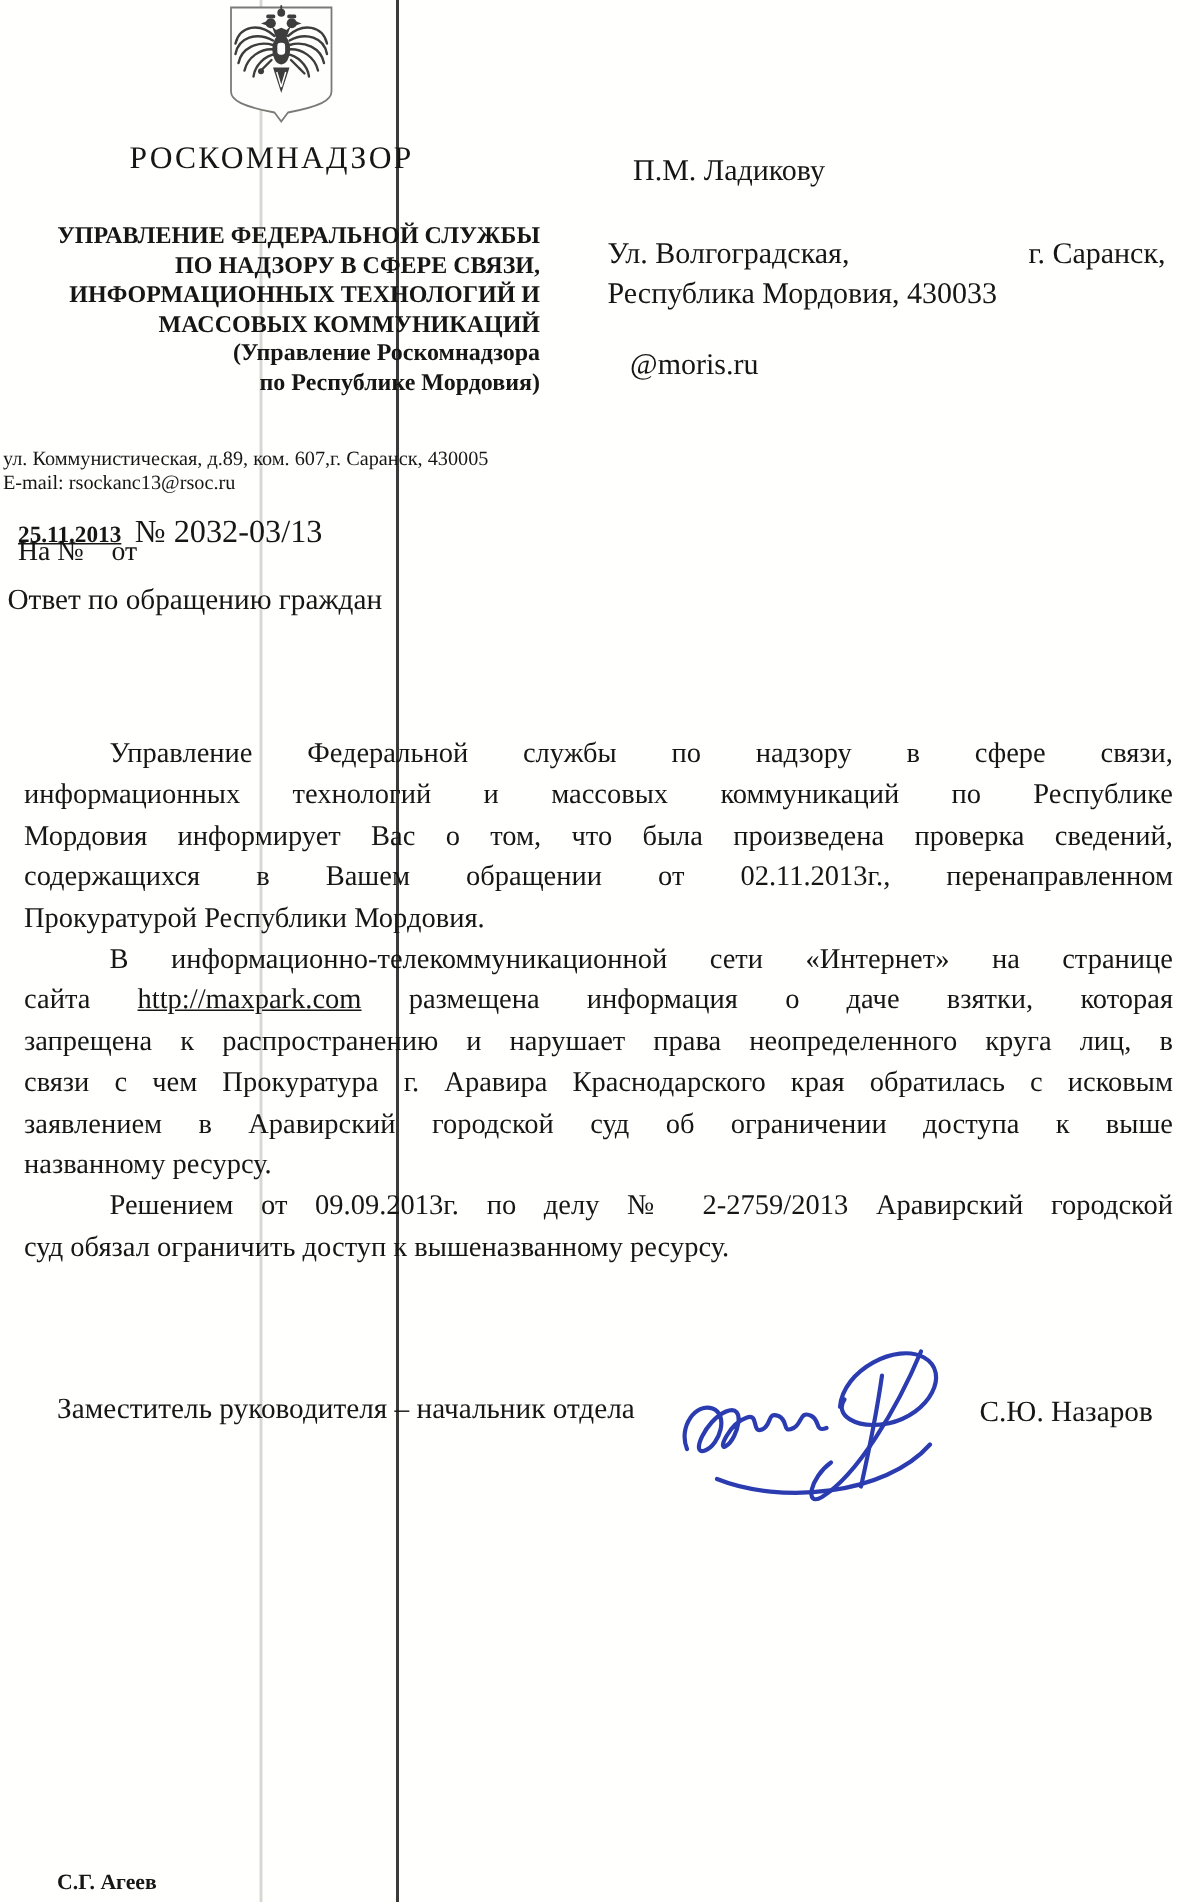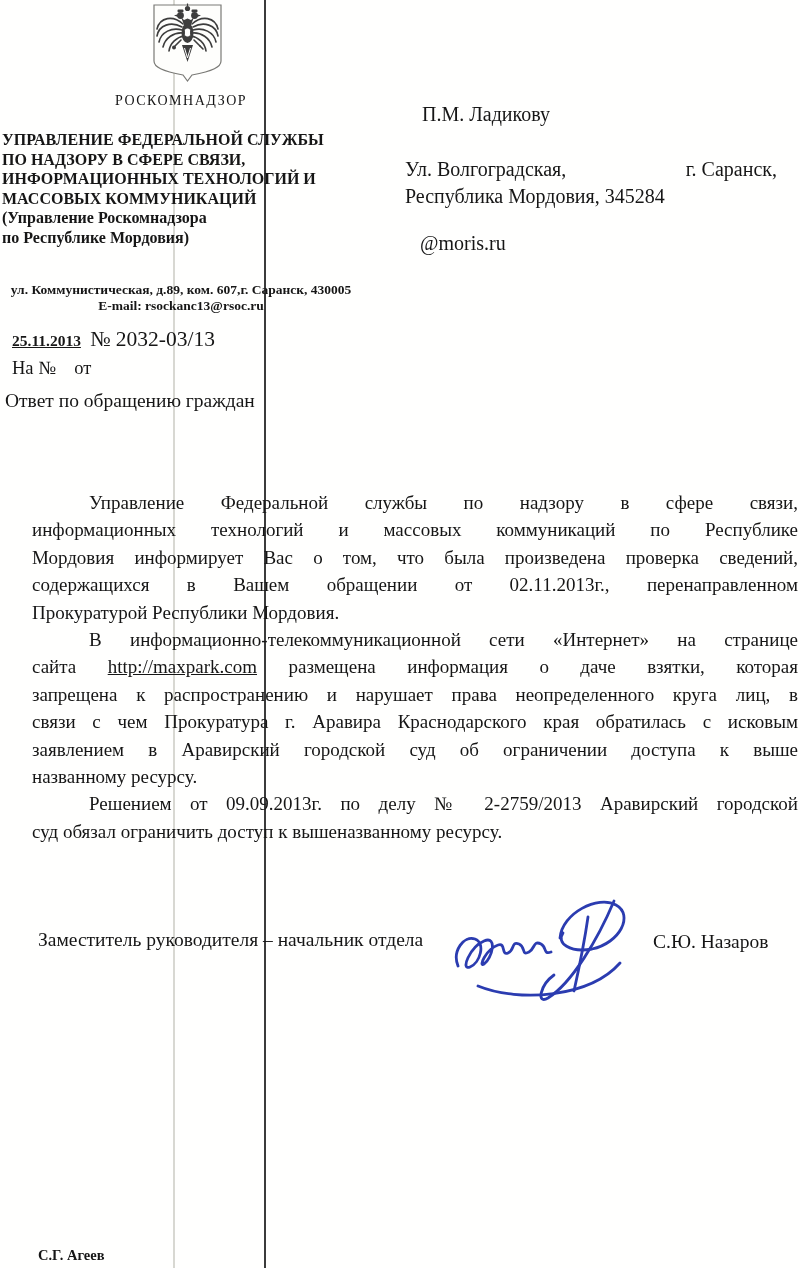--- a/index.html
+++ b/index.html
@@ -8,36 +8,36 @@
     background:#fffffe;overflow:hidden;
     font-family:"Liberation Serif","DejaVu Serif",serif;
     color:#161616;
   }
   
   .scanline-faint{position:absolute;left:173px;top:0;width:2px;height:1268px;background:rgba(168,168,158,.45);}
   .scanline-dark{position:absolute;left:264px;top:0;width:2px;height:1268px;background:#3b3b3b;}
 
   .emblem{position:absolute;left:151px;top:2px;width:73px;height:82px;}
 
-  .agency{position:absolute;left:0;top:93px;width:362px;text-align:center;font-size:14px;letter-spacing:1.5px;}
-  .orgname{position:absolute;left:2px;top:130px;width:358px;text-align:left;font-weight:bold;font-size:16px;line-height:19.5px;}
-  .addr{position:absolute;left:2px;top:282px;width:358px;text-align:center;font-weight:bold;font-size:13.5px;line-height:15.5px;}
+  .agency{position:absolute;left:0;top:93px;width:362px;text-align:center;font-size:21px;letter-spacing:1.5px;}
+  .orgname{position:absolute;left:2px;top:148px;width:358px;text-align:right;font-weight:bold;font-size:16px;line-height:19.5px;}
+  .addr{position:absolute;left:2px;top:298px;width:358px;font-weight:normal;font-size:13.5px;line-height:15.5px;}
 
   .refrow{position:absolute;left:12px;top:327px;display:flex;align-items:baseline;gap:9px;}
   .refdate{font-size:15.5px;font-weight:700;text-decoration:underline;}
-  .refnum{font-size:21.5px;}
+  .refnum{font-size:21.5px;margin-top:15px;}
   .onref{position:absolute;left:12px;top:358px;font-size:18.5px;white-space:pre;}
   .subject{position:absolute;left:5px;top:390px;font-size:19.5px;}
 
   .rcpt-name{position:absolute;left:422px;top:103px;font-size:20px;}
   .rcpt-a1{position:absolute;left:405px;top:158px;width:372px;display:flex;justify-content:space-between;font-size:20px;gap:48px;}
   .rcpt-a2{position:absolute;left:405px;top:185px;font-size:20px;}
   .rcpt-mail{position:absolute;left:420px;top:232px;font-size:20px;}
 
-  .bodytext{position:absolute;left:32px;top:489px;width:766px;font-size:19px;line-height:27.4px;}
+  .bodytext{position:absolute;left:16px;top:489px;width:766px;font-size:19px;line-height:27.4px;}
   .bodytext div{min-height:27.4px;}
   .j{text-align:justify;text-align-last:justify;}
   .lft{text-align:left;}
   .ind{text-indent:57px;}
   .u{text-decoration:underline;}
 
   .sig-title{position:absolute;left:38px;top:929px;font-size:19.5px;}
   .sig-name{position:absolute;left:653px;top:931px;font-size:19.5px;}
   .sig-ink{position:absolute;left:448px;top:891px;width:205px;height:118px;}
 
@@ -109,21 +109,21 @@
     <span class="refnum">№ 2032-03/13</span>
   </div>
   <div class="onref">На №    от</div>
   <div class="subject">Ответ по обращению граждан</div>
 
   <div class="rcpt-name">П.М. Ладикову</div>
   <div class="rcpt-a1">
     <span>Ул. Волгоградская,</span>
     <span>г. Саранск,</span>
   </div>
-  <div class="rcpt-a2">Республика Мордовия, 345284</div>
+  <div class="rcpt-a2">Республика Мордовия, 430033</div>
   <div class="rcpt-mail">@moris.ru</div>
 
   <div class="bodytext">
     <div class="j ind">Управление   Федеральной   службы   по   надзору   в   сфере   связи,</div>
     <div class="j">информационных технологий и массовых коммуникаций по Республике</div>
     <div class="j">Мордовия информирует Вас о том, что была произведена проверка сведений,</div>
     <div class="j">содержащихся в Вашем обращении от 02.11.2013г., перенаправленном</div>
     <div class="lft">Прокуратурой Республики Мордовия.</div>
 
     <div class="j ind">В информационно-телекоммуникационной сети «Интернет» на странице</div>

